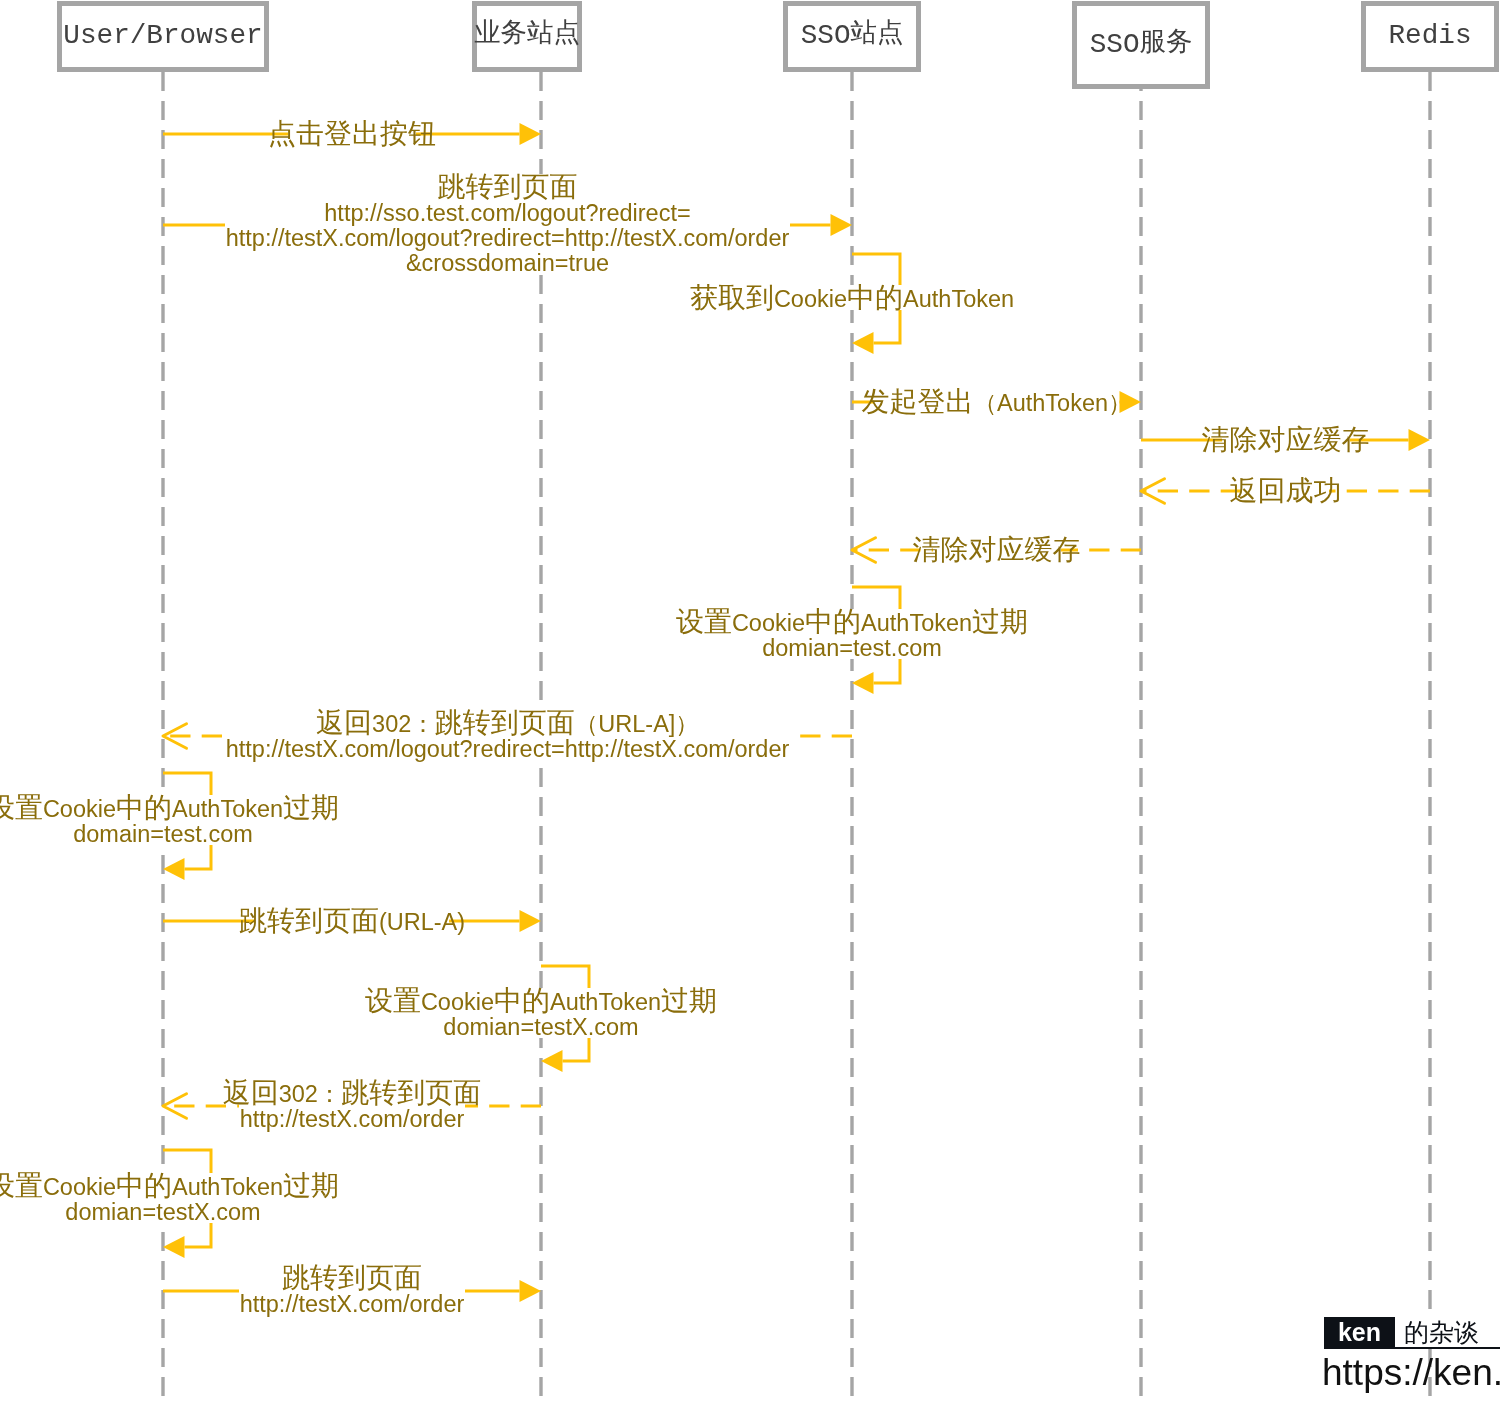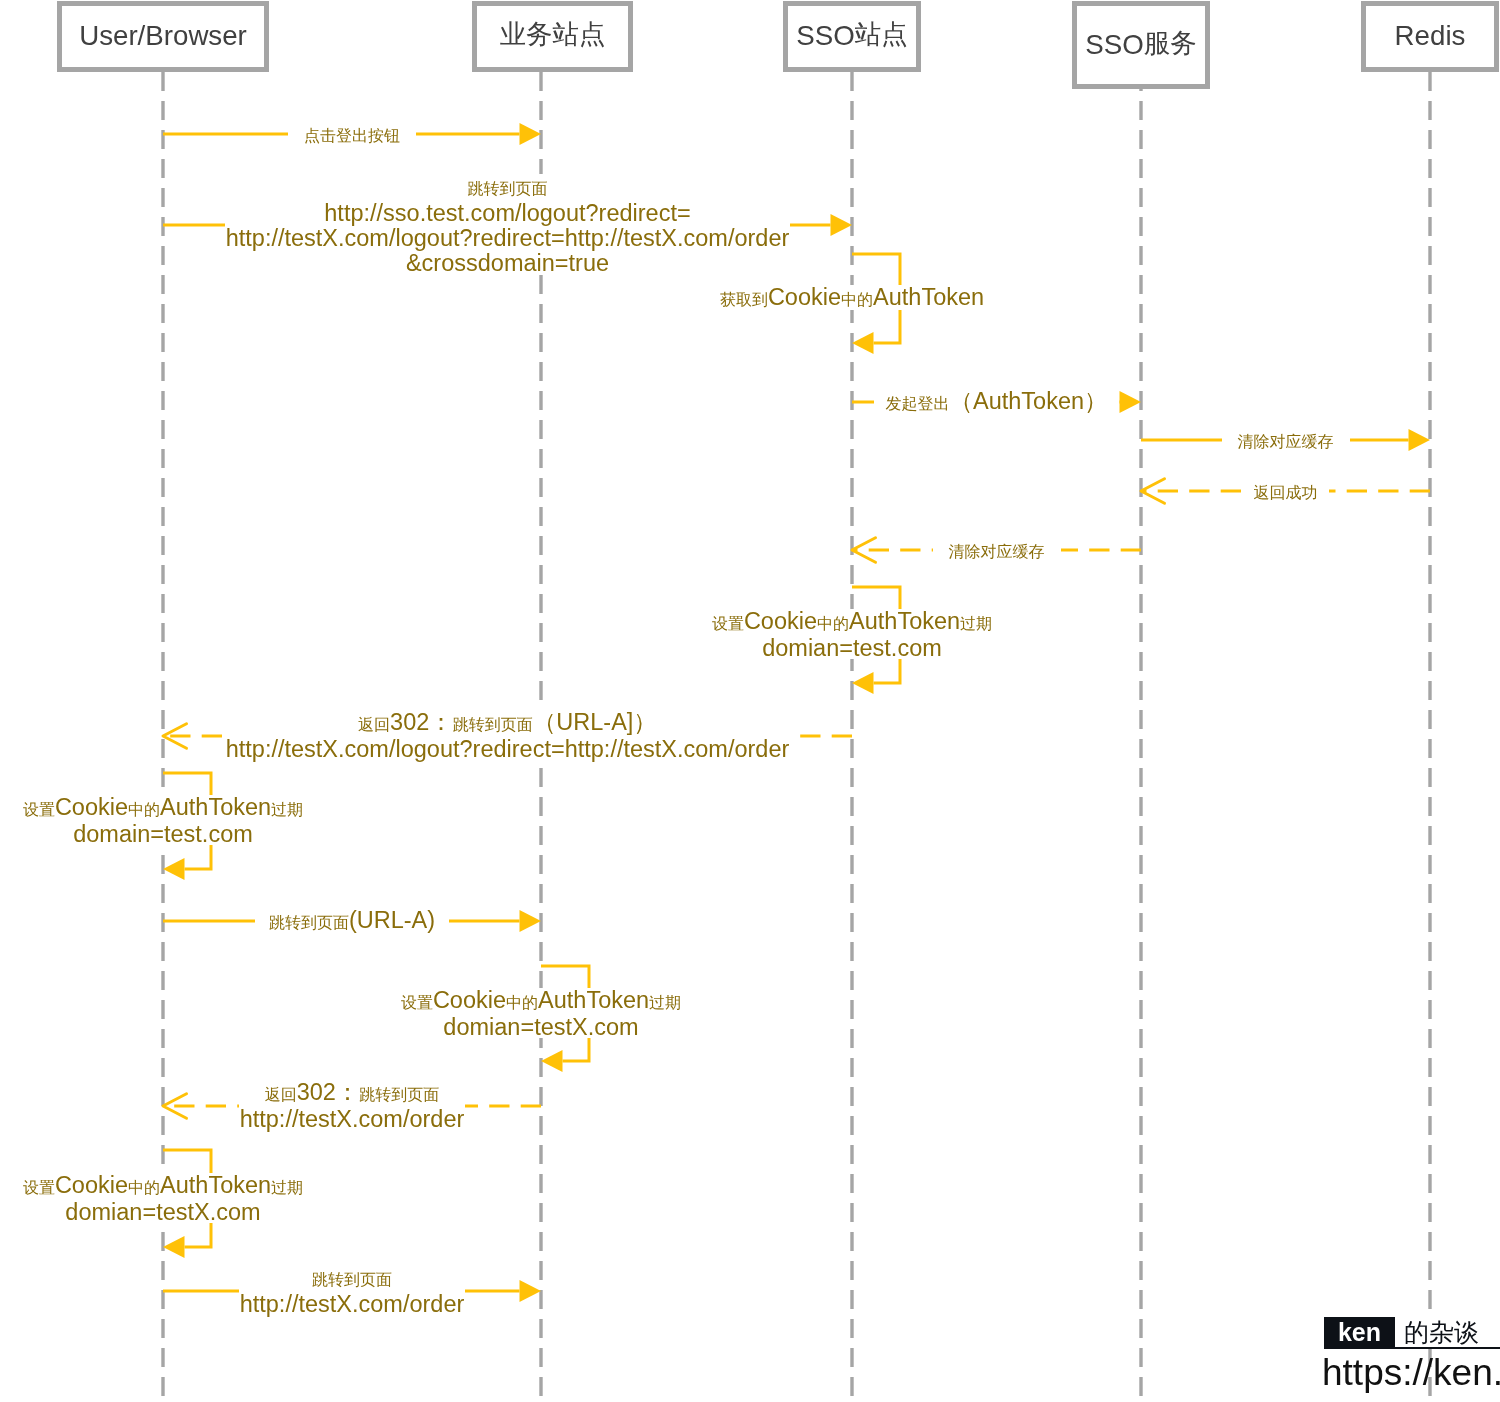--- a/index.html
+++ b/index.html
@@ -3,25 +3,25 @@
 <meta charset="utf-8">
 <style>
   html,body{margin:0;padding:0;background:#fff;}
   body{width:1500px;height:1402px;overflow:hidden;
        font-family:"Liberation Sans",sans-serif;
        -webkit-font-smoothing:antialiased;}
   #stage{position:relative;width:1500px;height:1402px;background:#fff;overflow:hidden;
        will-change:transform;}
   svg.layer{position:absolute;left:0;top:0;width:1500px;height:1402px;overflow:visible;}
   .actor-box{position:absolute;box-sizing:border-box;border:5px solid #a5a5a5;background:#fff;
-    display:flex;align-items:center;justify-content:center;}
+    display:flex;align-items:center;justify-content:center;font-family:Liberation Mono, monospace;}
   .actor-label{color:#404040;font-size:27.7px;line-height:1;white-space:nowrap;position:relative;top:-0.5px;}
   .msg-text{position:absolute;color:#8a6d0b;font-size:23.5px;line-height:25px;text-align:center;
     white-space:nowrap;}
-  .cjk{font-size:16px;font-style:normal;}
+  .cjk{font-size:28px;font-style:normal;}
   .cjk-actor{font-size:26.4px;font-style:normal;position:relative;top:-2px;}
   .msg-text > div{display:block;text-align:center;position:relative;z-index:1;}
   .msg-text > div > span{display:inline-block;padding:0 1px;}
   .msg-mask{position:absolute;background:#fff;z-index:0;}
   #watermark{position:absolute;}
   .wm-row{display:flex;align-items:flex-end;border-bottom:2.5px solid #0d1117;height:30px;background:#fff;}
   .wm-badge{background:#0d1117;color:#fff;font-weight:bold;font-size:25px;line-height:30px;
             width:71px;text-align:center;box-sizing:border-box;}
   .wm-suffix{color:#0d1117;font-size:25px;line-height:29px;padding-left:9px;padding-right:4px;}
   .wm-url{color:#111;font-size:37px;line-height:27px;margin-top:10px;margin-left:-2px;}
@@ -94,21 +94,21 @@
       </g>
       <g>
         <line x1="163" y1="1291" x2="519.5" y2="1291" stroke="#ffc107" stroke-width="3" fill="none"></line>
         <path d="M 541 1291 L 519.5 1279.9 L 519.5 1302.1 Z" fill="#ffc107"></path>
       </g>
     </svg>
   <div id="actors">
       <div class="actor-box" style="left: 57px; top: 1px; width: 212px; height: 71px; border-color: rgb(165, 165, 165); background: rgb(255, 255, 255);">
         <span class="actor-label" style="color: rgb(64, 64, 64);">User/Browser</span>
       </div>
-      <div class="actor-box" style="left: 472px; top: 1px; width: 161px; height: 71px; border-color: rgb(165, 165, 165); background: rgb(255, 255, 255);">
+      <div class="actor-box" style="left: 472px; top: 1px; width: 110px; height: 71px; border-color: rgb(165, 165, 165); background: rgb(255, 255, 255);">
         <span class="actor-label" style="color: rgb(64, 64, 64);"><i class="cjk-actor">业务站点</i></span>
       </div>
       <div class="actor-box" style="left: 783px; top: 1px; width: 138px; height: 71px; border-color: rgb(165, 165, 165); background: rgb(255, 255, 255); align-items: center;">
         <span class="actor-label" style="color: rgb(64, 64, 64);">SSO<i class="cjk-actor">站点</i></span>
       </div>
       <div class="actor-box" style="left: 1072px; top: 1px; width: 138px; height: 88px; border-color: rgb(165, 165, 165); background: rgb(255, 255, 255);">
         <span class="actor-label" style="color: rgb(64, 64, 64);">SSO<i class="cjk-actor">服务</i></span>
       </div>
       <div class="actor-box" style="left: 1361px; top: 1px; width: 138px; height: 71px; border-color: rgb(165, 165, 165); background: rgb(255, 255, 255);">
         <span class="actor-label" style="color: rgb(64, 64, 64);">Redis</span>

